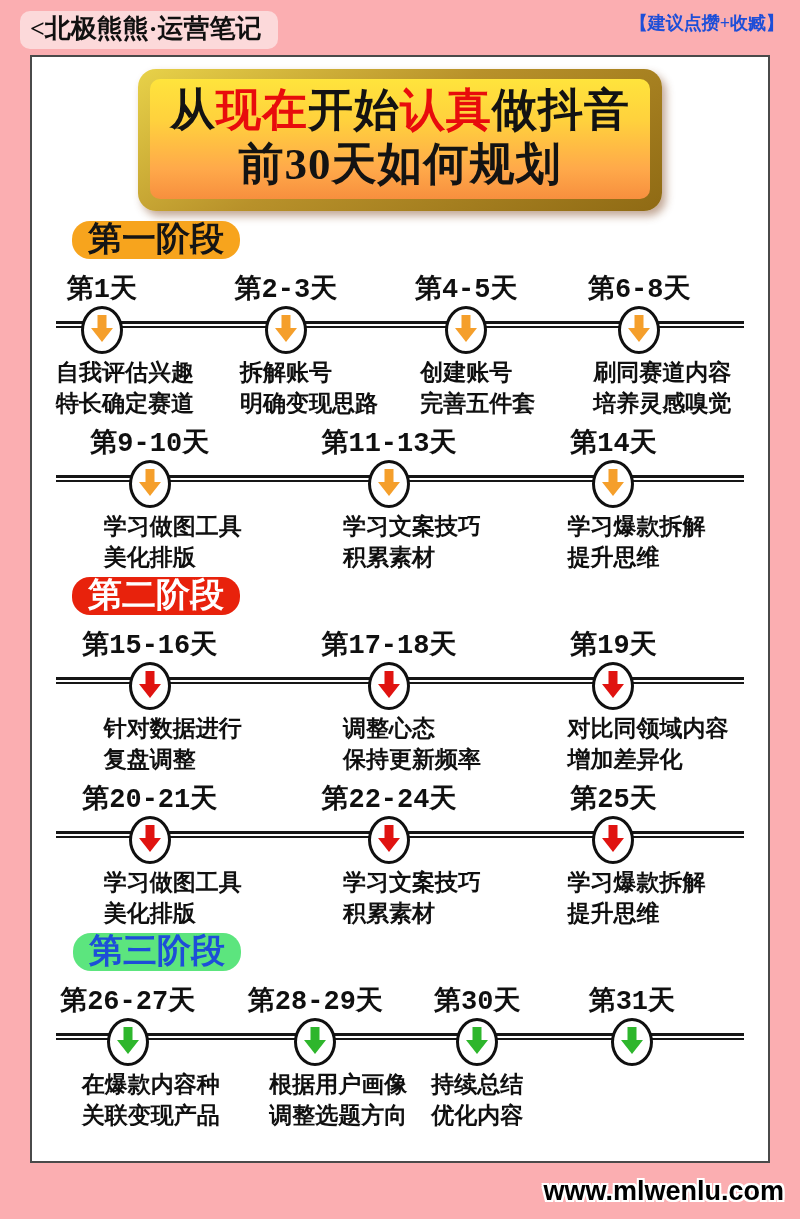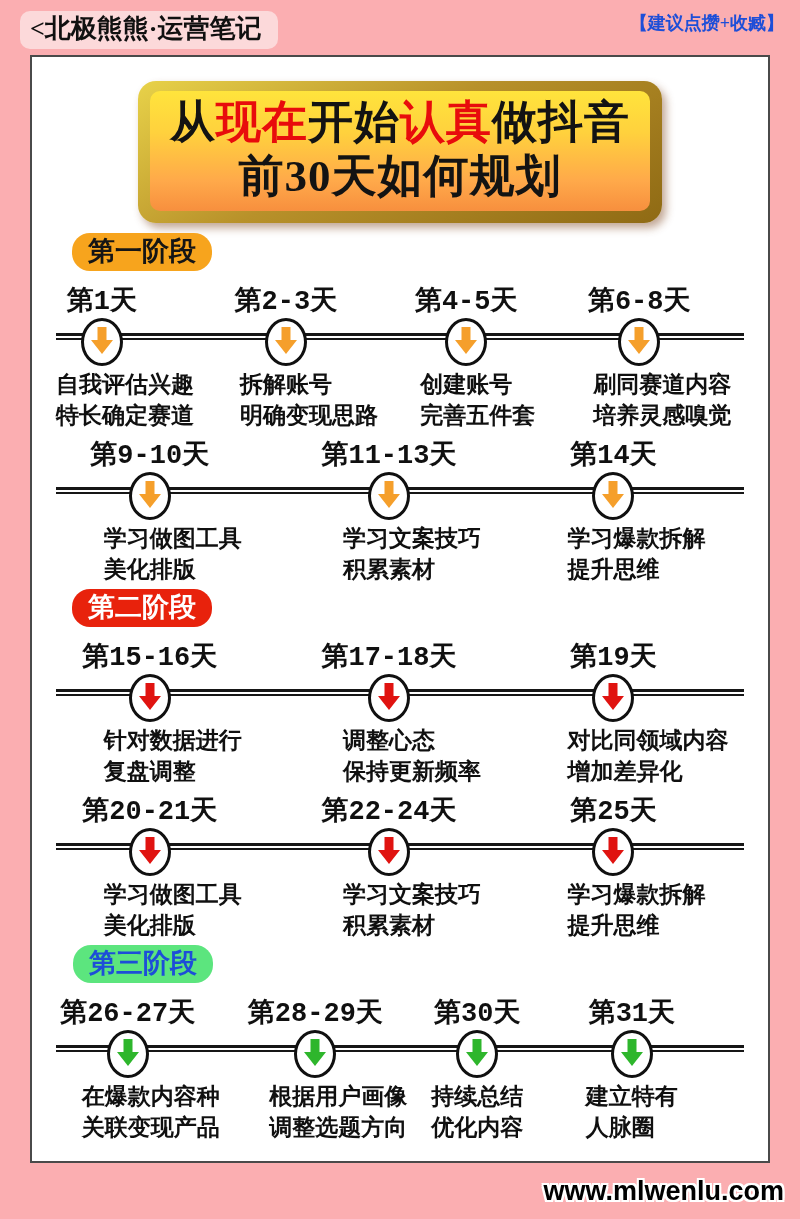--- a/index.html
+++ b/index.html
@@ -10,35 +10,35 @@
   }
   
   .topbar{display:flex;justify-content:space-between;align-items:flex-start;
     padding:11px 14px 6px 20px;height:38px;}
   .channel{background:#FCD9DA;border-radius:10px;padding:1px 16px 3px 10px;
     font-size:26px;font-weight:bold;color:#101010;line-height:34px;}
   .hint{color:#1d4ed8;font-size:18px;font-weight:bold;padding-right:2px;}
 
   
   .card{width:740px;height:1108px;margin:0 auto;background:#ffffff;
-    border:2px solid #4a4a4a;box-sizing:border-box;padding-top:24px;}
+    border:2px solid #4a4a4a;box-sizing:border-box;padding-top:12px;}
 
   
   .title-outer{width:524px;margin:0 auto 10px;border-radius:18px;
     background:linear-gradient(150deg,#e8d249 0%,#b8912a 45%,#8f6a14 100%);
     padding:10px 12px 12px;box-sizing:border-box;
     box-shadow:4px 5px 8px rgba(120,60,20,.45);}
   .title-inner{border-radius:10px;text-align:center;padding:4px 0 8px;
     background:linear-gradient(180deg,#ffe43c 0%,#ffd13d 35%,#ffa94a 75%,#f78f3e 100%);}
   .title-line{font-size:45px;font-weight:bold;line-height:54px;color:#131313;letter-spacing:1px;}
   .t-red{color:#E80C0C;}
 
   
   .badge{display:inline-block;margin:0 0 16px 40px;padding:3px 16px 5px;
-    border-radius:18px;font-size:27px;font-weight:bold;line-height:30px;}
+    border-radius:18px;font-size:34px;font-weight:bold;line-height:30px;}
   .badge1{background:#F7A41D;color:#151515;}
   .badge2{background:#E8220C;color:#ffffff;}
   .badge3{background:#5CE57E;color:#1d4ed8;margin-left:41px;}
   .stage2-badge-wrap,.stage3-badge-wrap{margin-top:10px;}
 
   
   .trow{position:relative;height:138px;font-family:Liberation Mono, monospace;}
   .trow.gap{margin-bottom:16px;}
   .tline{position:absolute;left:24px;right:24px;top:46px;height:2px;
     background:#ffffff;border-top:3px solid #161616;border-bottom:2px solid #161616;}
@@ -273,23 +273,19 @@
         <div class="tdesc">
           <div>持续总结</div>
           <div>优化内容</div>
         </div>
       </div>
       <div class="tcol g4d">
         <div class="dlabel">第31天</div>
         <div class="circle">
             <div class="arrow"></div>
           </div>
-        <div class="tdesc">
-          <div>建立特有</div>
-          <div>人脉圈</div>
-        </div>
       </div>
     </div>
   </div>
 
 </div>
 
 <div class="watermark">www.mlwenlu.com</div>
 
 </body></html>

